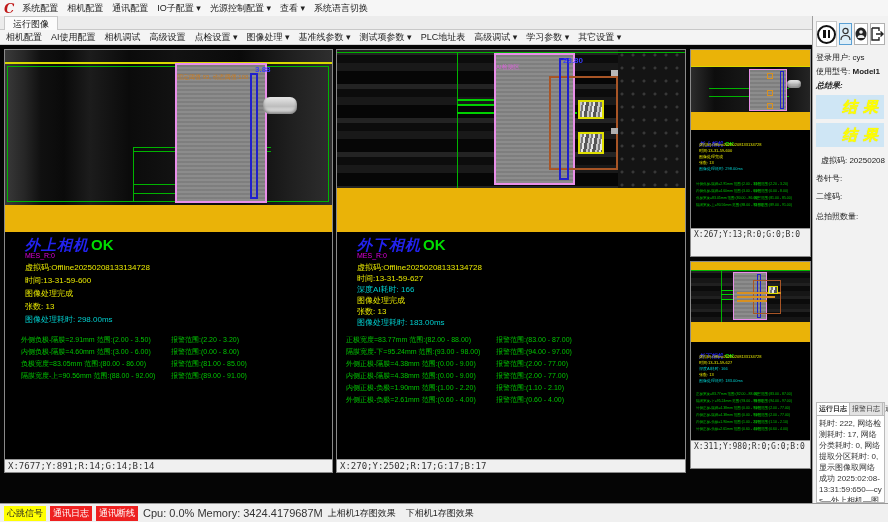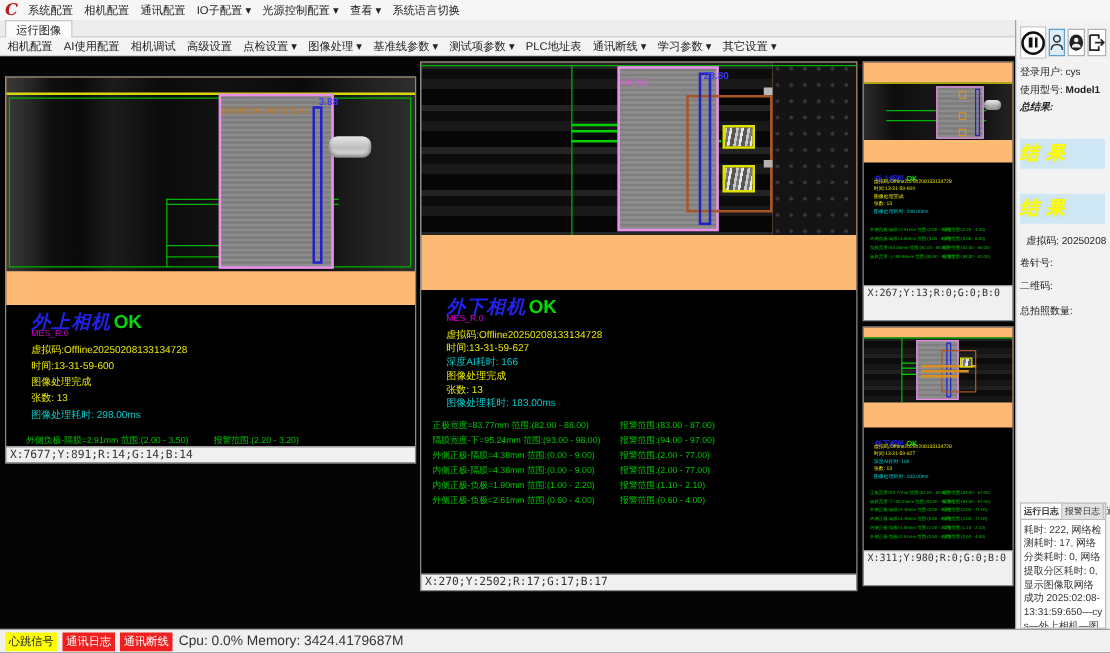--- a/index.html
+++ b/index.html
@@ -20,26 +20,26 @@
   .left-col { width:812px; display:flex; flex-direction:column; }
 
   .tabbar { height:14px; background:#ececec; border-bottom:1px solid #c8c8c8; display:flex; align-items:flex-start; padding-left:4px; }
   .tab { font-size:9px; padding:1px 8px 0; background:#fbfbfb; border:1px solid #c8c8c8; border-bottom:none; color:#222; }
   .toolbar { height:15px; background:#f4f4f4; border-bottom:1px solid #d0d0d0; display:flex; align-items:center; padding-left:6px; }
   .tool-item { font-size:9px; color:#222; margin-right:9px; white-space:nowrap; }
 
   
   .main { flex:1; background:#050505; position:relative; }
   .panel { position:absolute; border:1px solid #8a8a8a; background:#000; display:flex; flex-direction:column; }
-  .p-left  { left:4px;  top:16px; width:329px; height:310px; }
+  .p-left  { left:4px;  top:4px; width:329px; height:424px; }
   .p-right { left:336px; top:4px; width:350px; height:424px; }
   .p-mini1 { left:690px; top:4px;  width:121px; height:208px; }
   .p-mini2 { left:690px; top:216px; width:121px; height:208px; }
 
-  .img { position:relative; overflow:hidden; background:#fdba74; flex:none; }
+  .img { position:relative; overflow:hidden; background:#eab308; flex:none; }
   .p-left .img, .p-right .img { height:182px; }
   .mini .img { height:80px; }
   .ptext { position:relative; flex:1; overflow:hidden; }
   .xybar { height:13px; background:#f0f0f0; border-top:1px solid #999; color:#333;
     font-family:"DejaVu Sans Mono",monospace; font-size:9px; line-height:12px; padding-left:3px; flex:none; }
   .mini .xybar { height:28px; font-size:8px; }
 
   
   .photoL { position:absolute; left:0; top:0; right:0; height:155px;
     background:
@@ -94,22 +94,22 @@
   .btnrow { display:flex; align-items:center; gap:2px; height:30px; flex:none; }
   .cbtn { width:15px; height:22px; background:#fff; border:1px solid #b0b0b0; display:flex;
     align-items:center; justify-content:center; }
   .cbtn.big { width:27px; height:26px; border:1px solid #c8c8c8; }
   .cbtn.sel { border:1px solid #5aa0d4; background:#ddeef8; }
   .pause-ring { width:19px; height:19px; border:2.5px solid #111; border-radius:50%;
     display:flex; align-items:center; justify-content:center; gap:2px; }
   .pbar { width:2.5px; height:8px; background:#111; }
   .crow { margin-top:4px; line-height:10px; white-space:nowrap; flex:none; }
   .crow b { font-weight:bold; }
-  .resbox { margin-top:20px; width:68px; height:24px; background:#cfe6f5; color:#ffff00;
-    font-weight:bold; font-size:15px; text-align:left; line-height:24px; letter-spacing:6px;
+  .resbox { margin-top:4px; width:68px; height:24px; background:#cfe6f5; color:#ffff00;
+    font-weight:bold; font-size:15px; text-align:right; line-height:24px; letter-spacing:6px;
     font-style:italic; text-shadow:0 0 1px #dada00; flex:none; }
   .cspacer { flex:1; }
   .logtabs { display:flex; flex:none; background:#e2e2e2; border:1px solid #bbb; border-bottom:none; }
   .logtab { font-size:7px; padding:1px 2px; color:#333; border-right:1px solid #bbb; white-space:nowrap; }
   .logtab.active { background:#fff; font-weight:bold; }
   .logbox { flex:none; height:88px; background:#fff; border:1px solid #bbb; font-size:8px;
     line-height:11px; color:#333; padding:2px; overflow:hidden; word-break:break-all; }
 
   
   .statusbar { height:19px; background:#f0f0f0; border-top:1px solid #999; display:flex;
@@ -152,21 +152,21 @@
 
         <span class="tool-item">相机配置</span>
             <span class="tool-item">AI使用配置</span>
             <span class="tool-item">相机调试</span>
             <span class="tool-item">高级设置</span>
             <span class="tool-item">点检设置 ▾</span>
             <span class="tool-item">图像处理 ▾</span>
             <span class="tool-item">基准线参数 ▾</span>
             <span class="tool-item">测试项参数 ▾</span>
             <span class="tool-item">PLC地址表</span>
-            <span class="tool-item">通讯断线 ▾</span>
+            <span class="tool-item">高级调试 ▾</span>
             <span class="tool-item">学习参数 ▾</span>
             <span class="tool-item">其它设置 ▾</span>
           </span>
       </div>
 
       <div class="main">
 
         <div class="panel p-left">
           <div class="img">
             <div class="photoL"></div>
@@ -462,15 +462,20 @@
   </div>
 
   <div class="statusbar">
     <span style="display:flex;gap:4px;">
 
     <span class="badge yellow">心跳信号</span>
         <span class="badge red">通讯日志</span>
         <span class="badge red">通讯断线</span>
       </span>
     <span class="sb-text">Cpu: 0.0% Memory: 3424.4179687M</span>
+    <span style="display:flex;gap:10px;">
+
+    <span class="sb-link">上相机1存图效果</span>
+        <span class="sb-link">下相机1存图效果</span>
+      </span>
   </div>
 
 </div>
 
 </body></html>

